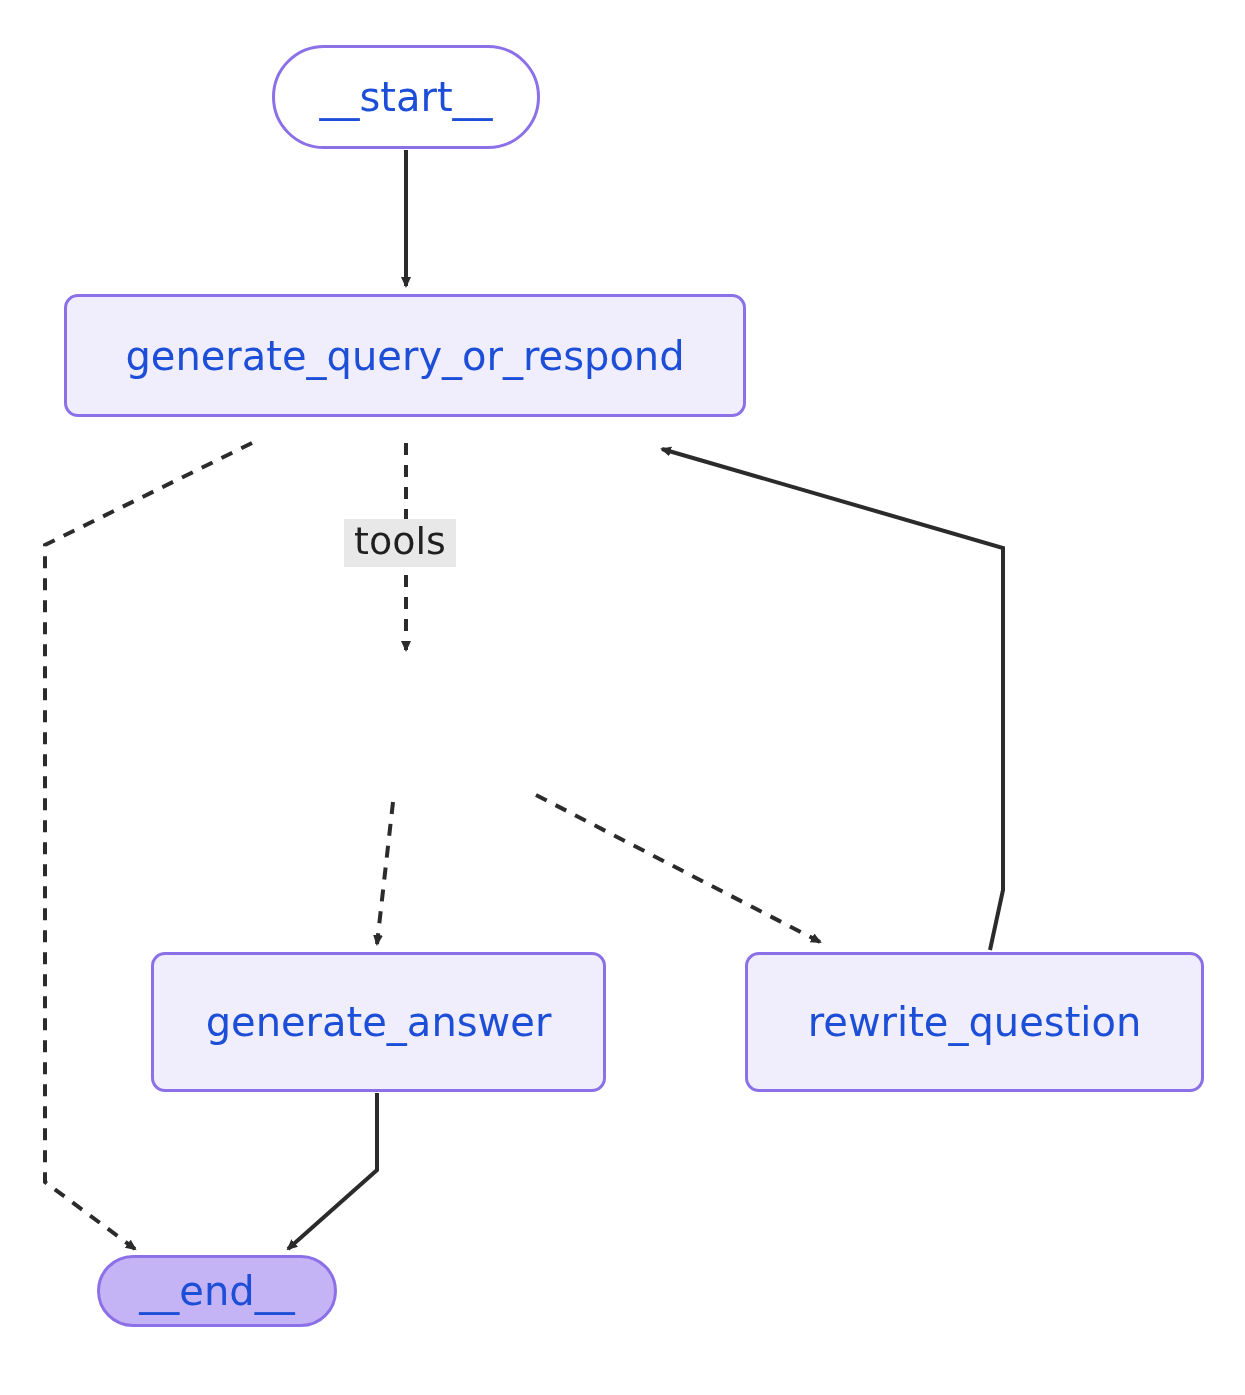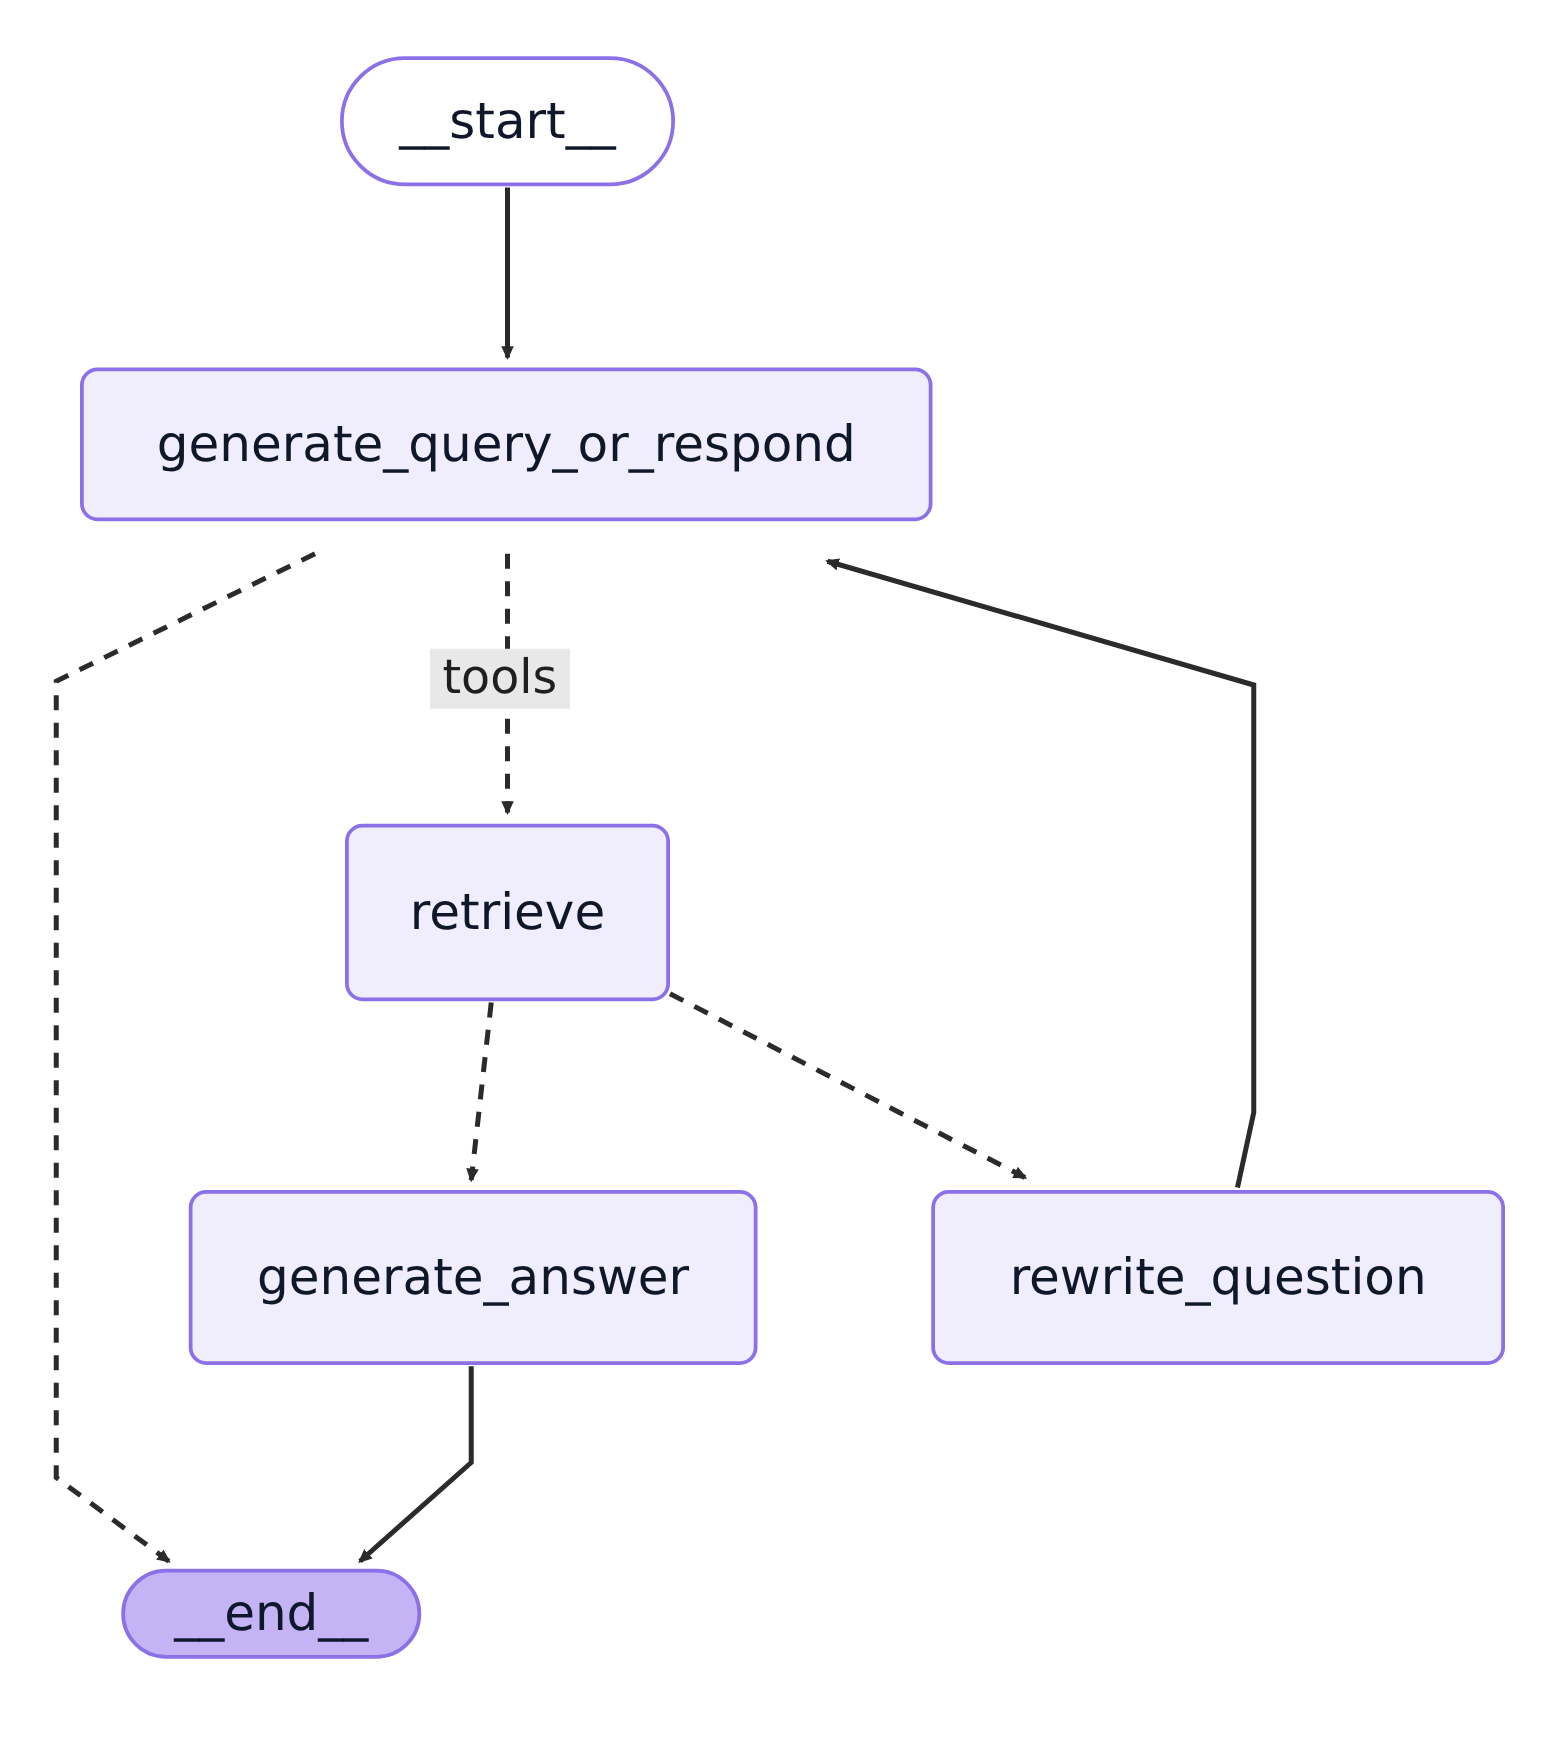--- a/index.html
+++ b/index.html
@@ -22,21 +22,21 @@
     width: 1245px;
     height: 1395px;
   }
   .node {
     position: absolute;
     box-sizing: border-box;
     display: flex;
     align-items: center;
     justify-content: center;
     text-align: center;
-    color: #0f172a;
+    color: #1d4ed8;
     z-index: 3;
   }
   .node-label {
     display: block;
     line-height: 1.1;
     white-space: nowrap;
   }
   .node-process {
     background: #f0edfd;
     border: 3px solid #8c70e8;
@@ -86,23 +86,20 @@
   </svg>
 
   <div class="node node-terminal-start" style="left: 272px; top: 45px; width: 268px; height: 104px; font-size: 40px; background: rgb(255, 255, 255); border-color: rgb(140, 112, 232);">
     <span class="node-label">__start__</span>
   </div>
 
   <div class="node node-process" style="left: 64px; top: 294px; width: 682px; height: 123px; font-size: 40px; background: rgb(240, 237, 253); border-color: rgb(140, 112, 232);">
     <span class="node-label">generate_query_or_respond</span>
   </div>
 
-  <div class="node node-process" style="left: 276px; top: 659px; width: 260px; height: 142px; font-size: 40px; background: rgb(240, 237, 253); border-color: rgb(140, 112, 232);">
-    <span class="node-label">retrieve</span>
-  </div>
 
   <div class="node node-process" style="left: 151px; top: 952px; width: 455px; height: 140px; font-size: 40px; background: rgb(240, 237, 253); border-color: rgb(140, 112, 232);">
     <span class="node-label">generate_answer</span>
   </div>
 
   <div class="node node-process" style="left: 745px; top: 952px; width: 459px; height: 140px; font-size: 40px; background: rgb(240, 237, 253); border-color: rgb(140, 112, 232);">
     <span class="node-label">rewrite_question</span>
   </div>
 
   <div class="node node-terminal-end" style="left: 97px; top: 1255px; width: 240px; height: 72px; font-size: 40px; background: rgb(196, 179, 245); border-color: rgb(140, 112, 232);">

